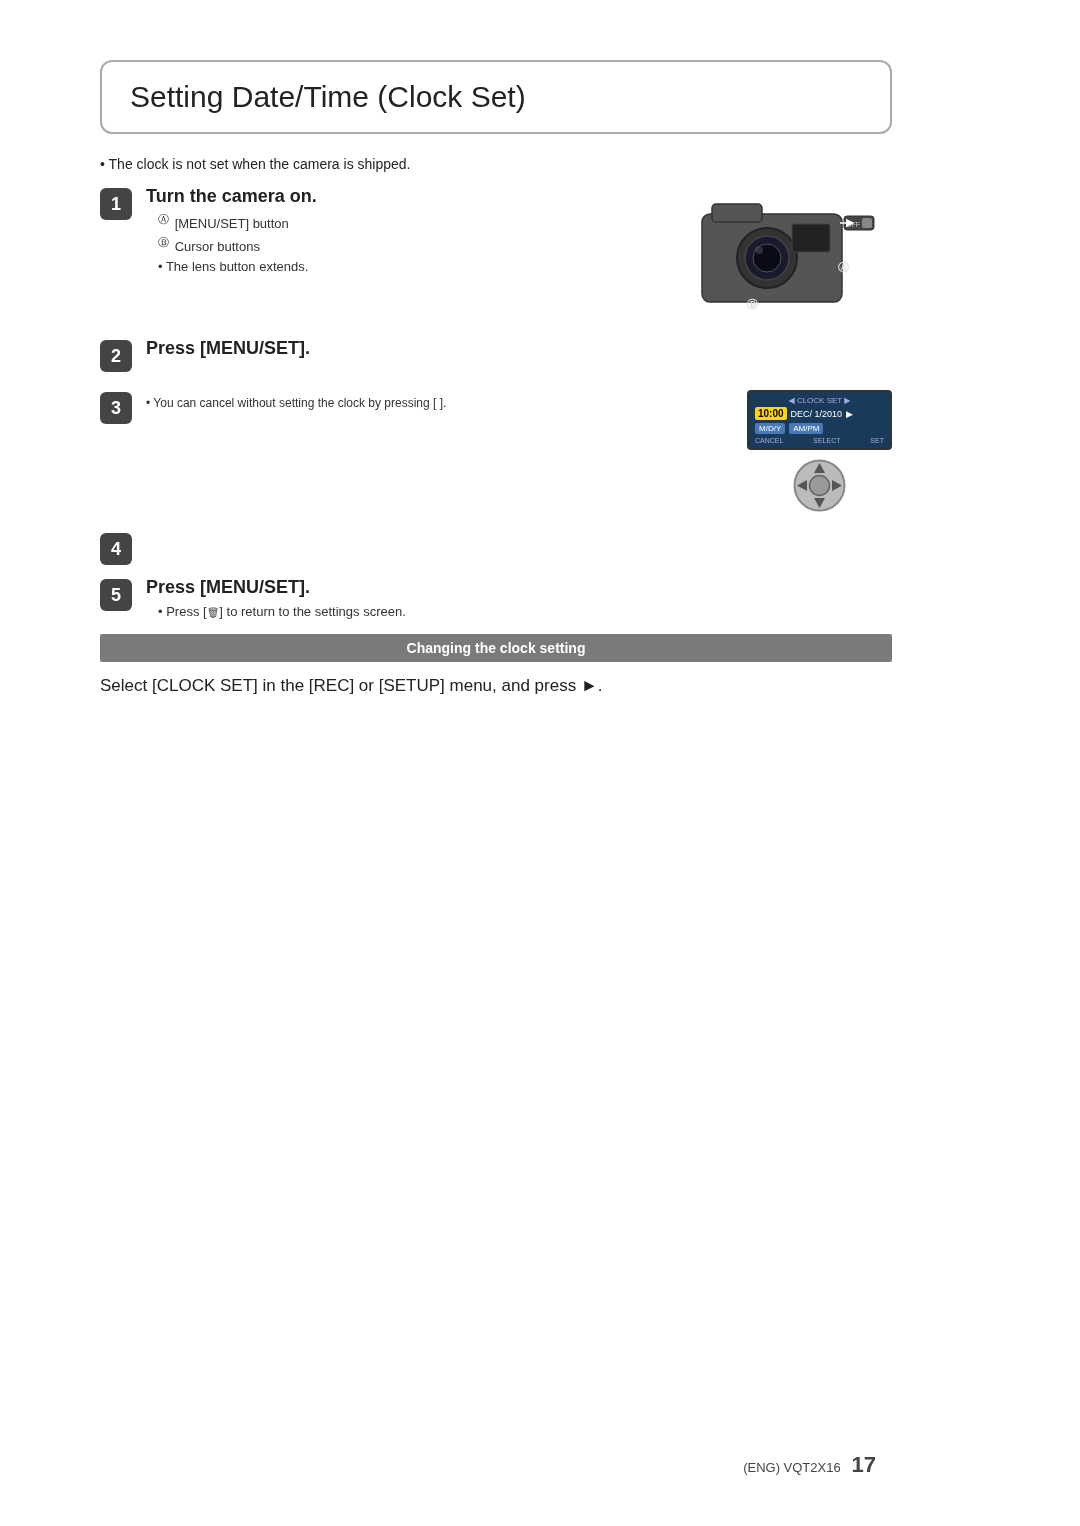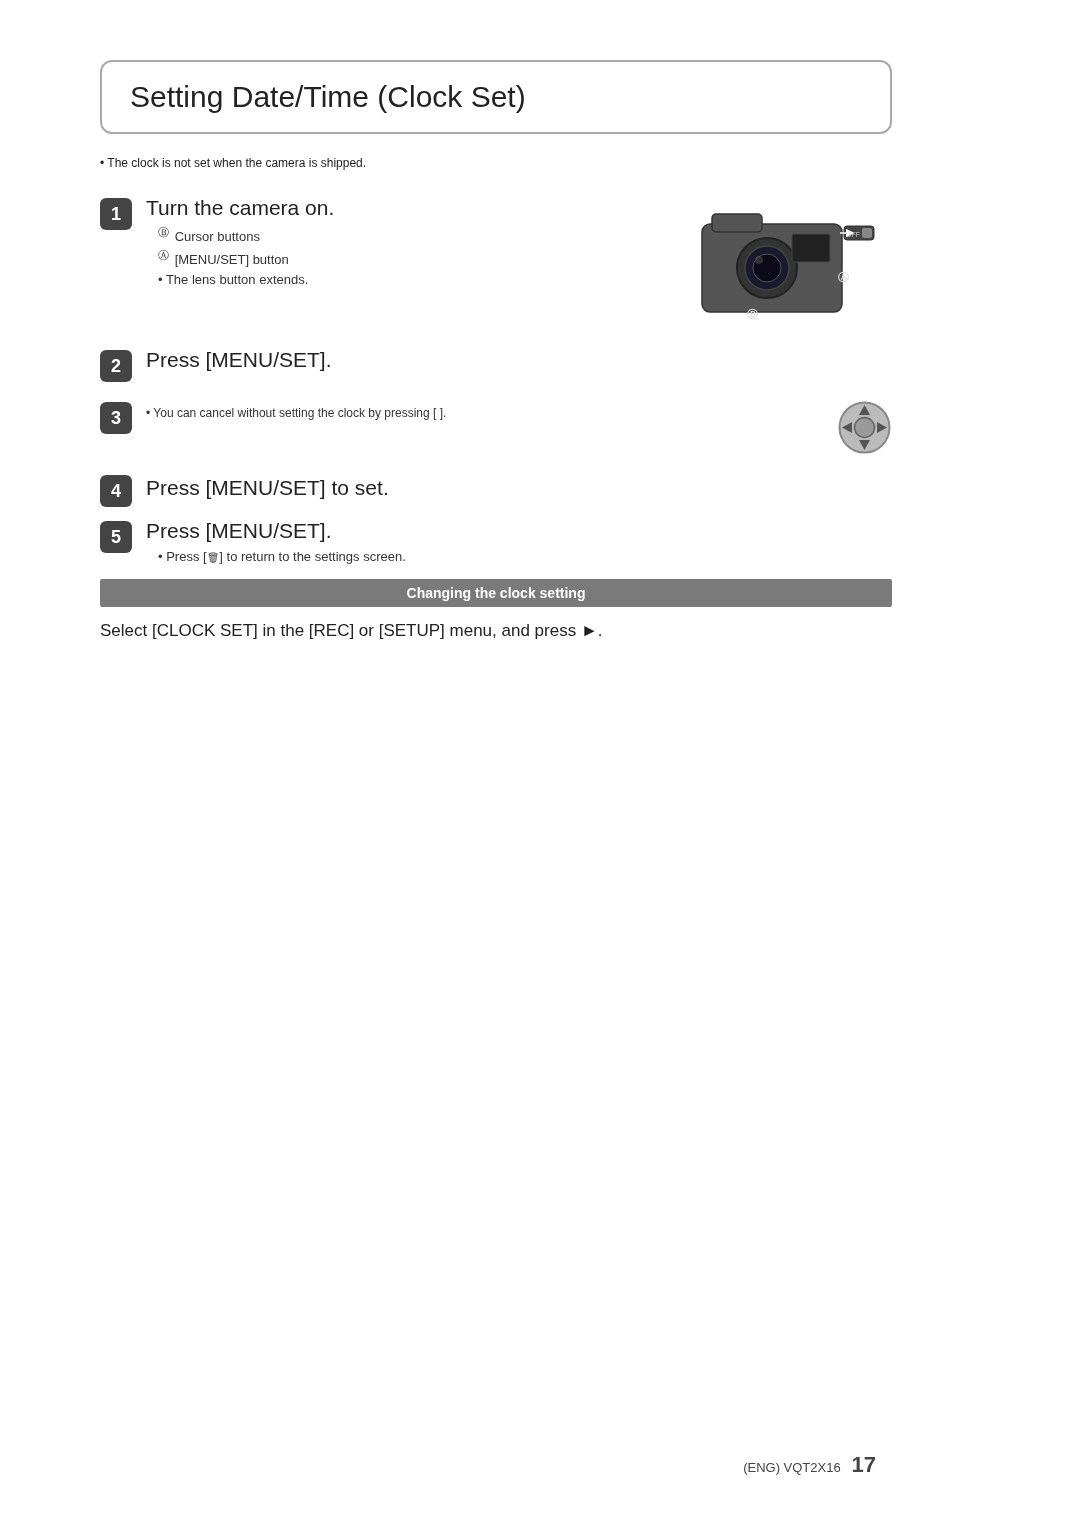--- a/index.html
+++ b/index.html
@@ -25,23 +25,23 @@
       margin-bottom: 22px;
       display: inline-block;
       width: 100%;
     }
     .title-text {
       font-size: 30px;
       font-weight: normal;
       color: #222;
     }
     .subtitle-note {
-      font-size: 12px;
+      font-size: 14px;
       color: #222;
-      margin-bottom: 26px;
+      margin-bottom: 14px;
     }
     .step-row {
       display: flex;
       align-items: flex-start;
       margin-bottom: 18px;
       gap: 14px;
     }
     .step-badge {
       width: 32px;
       height: 32px;
@@ -53,22 +53,22 @@
       display: flex;
       align-items: center;
       justify-content: center;
       flex-shrink: 0;
       margin-top: 2px;
     }
     .step-content {
       flex: 1;
     }
     .step-main-text {
-      font-size: 21px;
-      font-weight: normal;
+      font-size: 18px;
+      font-weight: bold;
       margin-bottom: 4px;
     }
     .step-sub-item {
       font-size: 13px;
       color: #333;
       margin-left: 12px;
       line-height: 1.5;
     }
     .step-sub-item .circle-label {
       font-size: 11px;
@@ -208,26 +208,26 @@
 
   
   <div class="subtitle-note">• The clock is not set when the camera is shipped.</div>
 
   
   <div class="step1-row">
     <div class="step-badge">1</div>
     <div class="step-content">
       <div class="step-main-text">Turn the camera on.</div>
       <div class="step-sub-item">
+        <span class="circle-label">Ⓐ</span>
+        <span>[MENU/SET] button</span>
+      </div>
+      <div class="step-sub-item">
         <span class="circle-label">Ⓑ</span>
         <span>Cursor buttons</span>
-      </div>
-      <div class="step-sub-item">
-        <span class="circle-label">Ⓐ</span>
-        <span>[MENU/SET] button</span>
       </div>
       <div class="step-sub-item">• The lens button extends.</div>
     </div>
 
     <div class="camera-svg-area">
       <svg width="200" height="130" viewBox="0 0 200 130" xmlns="http://www.w3.org/2000/svg">
 
         <rect x="10" y="28" width="140" height="88" rx="8" ry="8" fill="#555" stroke="#333" stroke-width="1.5"></rect>
 
         <rect x="20" y="18" width="50" height="18" rx="4" ry="4" fill="#555" stroke="#333" stroke-width="1.5"></rect>
@@ -267,20 +267,37 @@
   </div>
 
   
   <div class="step3-row">
     <div class="step-badge">3</div>
     <div class="step3-content">
       <div class="note-text" style="margin-left:0; margin-top:6px;">• You can cancel without setting the clock by pressing [  ].</div>
     </div>
 
     <div class="step3-image-area">
+      <div class="screen-mock">
+        <div style="font-size:8px; color:#aad; text-align:center; margin-bottom:2px;">◀ CLOCK SET ▶</div>
+        <div class="screen-mock-row">
+          <span class="screen-time">10:00</span>
+          <span class="screen-date">DEC/ 1/2010</span>
+          <span style="color:#fff; font-size:9px;">▶</span>
+        </div>
+        <div class="screen-buttons-row">
+          <span class="screen-btn">M/D/Y</span>
+          <span class="screen-btn">AM/PM</span>
+        </div>
+        <div class="screen-footer">
+          <span>CANCEL</span>
+          <span>SELECT</span>
+          <span>SET</span>
+        </div>
+      </div>
 
       <svg width="55" height="55" viewBox="0 0 55 55" xmlns="http://www.w3.org/2000/svg">
 
         <circle cx="27.5" cy="27.5" r="25" fill="#bbb" stroke="#888" stroke-width="2"></circle>
 
         <polygon points="27.5,5 22,15 33,15" fill="#555"></polygon>
 
         <polygon points="27.5,50 22,40 33,40" fill="#555"></polygon>
 
         <polygon points="5,27.5 15,22 15,33" fill="#555"></polygon>
@@ -288,23 +305,20 @@
         <polygon points="50,27.5 40,22 40,33" fill="#555"></polygon>
 
         <circle cx="27.5" cy="27.5" r="10" fill="#999" stroke="#666" stroke-width="1.5"></circle>
       </svg>
     </div>
   </div>
 
   
   <div class="step4-row">
     <div class="step-badge">4</div>
-    <div class="step-content">
-      <div class="step-main-text">Press [MENU/SET] to set.</div>
-    </div>
   </div>
 
   
   <div class="step5-row">
     <div class="step-badge">5</div>
     <div class="step-content">
       <div class="step-main-text">Press [MENU/SET].</div>
       <div class="step-sub-item">• Press [<span style="font-size:10px;">🗑</span>] to return to the settings screen.</div>
     </div>
   </div>

